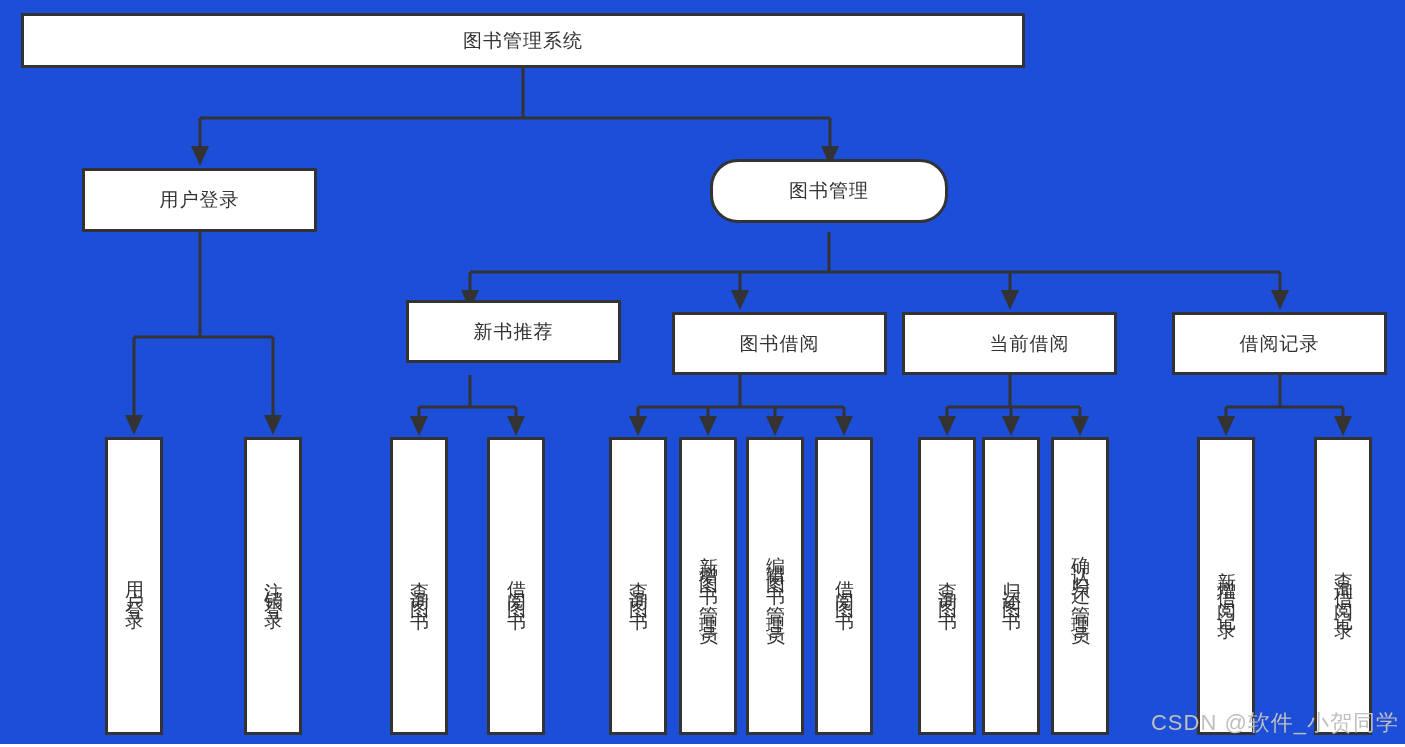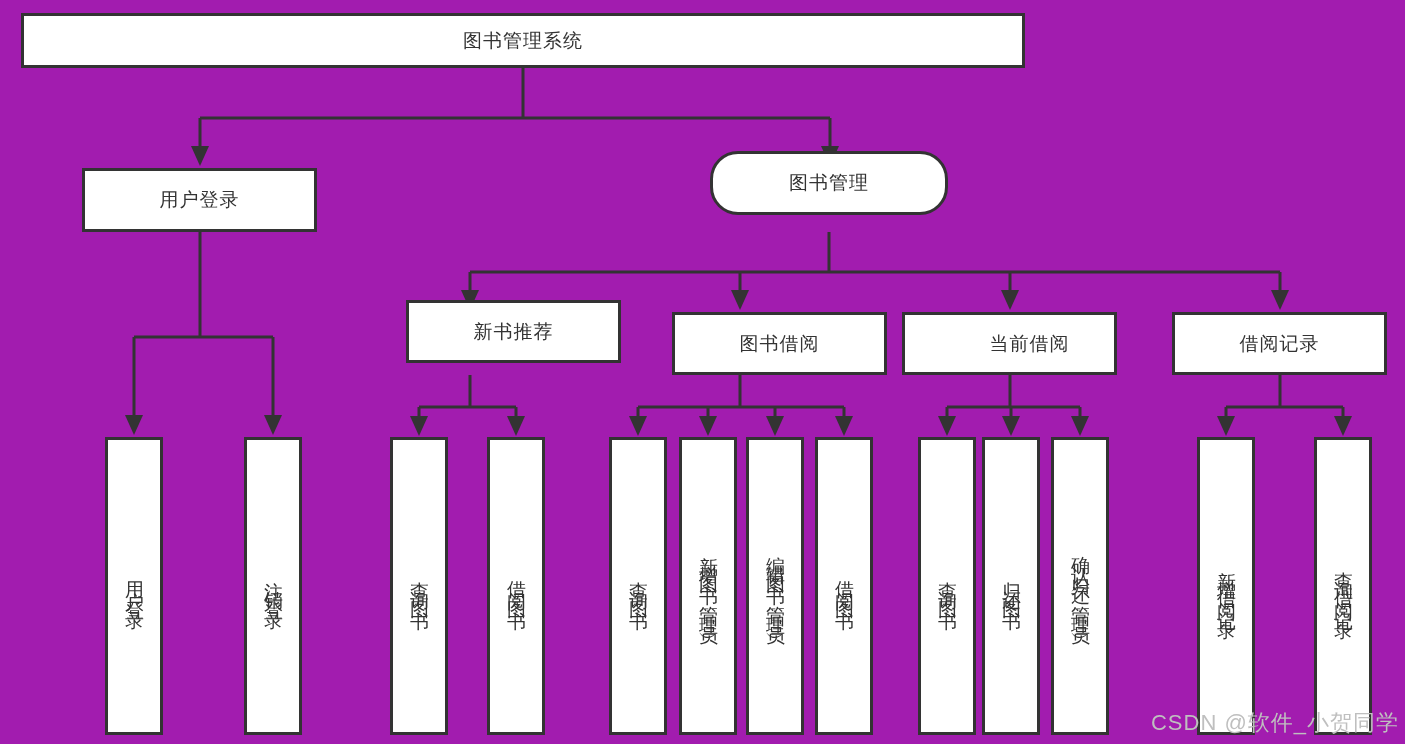--- a/index.html
+++ b/index.html
@@ -1,20 +1,20 @@
 <!DOCTYPE html>
 <html><head>
 <meta charset="utf-8">
 <style>
   html, body { margin: 0; padding: 0; background: #ffffff; }
   .stage {
     position: relative;
     width: 1405px;
     height: 744px;
-    background: #a21caf;
+    background: #1d4ed8;
     font-family: "Liberation Sans", sans-serif;
     color: #333333;
     overflow: hidden;
   }
   svg.connectors {
     position: absolute;
     left: 0; top: 0;
     width: 1405px; height: 747px;
   }
   .node {
@@ -82,21 +82,21 @@
     </g>
   </svg>
 
   <div class="node" style="left:21px; top:13px; width:1004px; height:55px;">
     <span>图书管理系统</span>
   </div>
 
   <div class="node" style="left:82px; top:168px; width:235px; height:64px;">
     <span>用户登录</span>
   </div>
-  <div class="node" style="left:710px; top:151px; width:238px; height:64px;border-radius:28px;">
+  <div class="node" style="left:710px; top:159px; width:238px; height:64px;border-radius:28px;">
     <span>图书管理</span>
   </div>
 
   <div class="node" style="left:362px; top:300px; width:215px; height:63px;margin-left:44px;">
     <span>新书推荐</span>
   </div>
   <div class="node" style="left:632px; top:312px; width:215px; height:63px;margin-left:40px;">
     <span>图书借阅</span>
   </div>
   <div class="node" style="left:902px; top:312px; width:215px; height:63px;padding-left:40px;">

